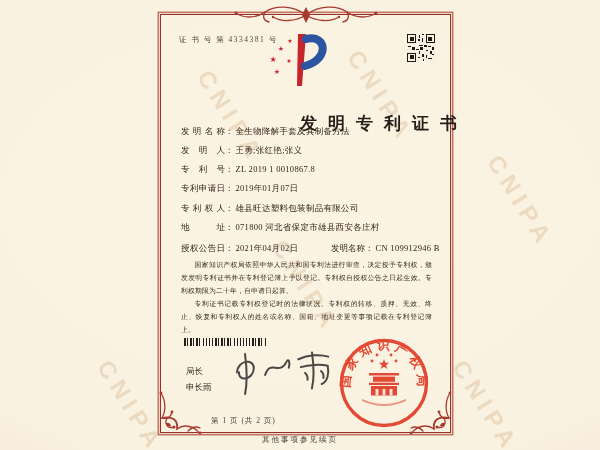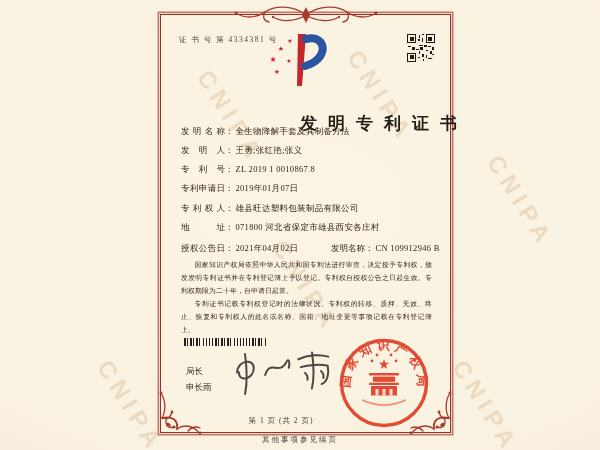--- a/index.html
+++ b/index.html
@@ -44,21 +44,21 @@
   }
   .bodytext p{margin:0;text-indent:2em;}
   .barcode{
     position:absolute;left:23px;top:323px;width:84px;height:8px;
     background:repeating-linear-gradient(90deg,#23211e 0 1.5px,transparent 1.5px 3px,#23211e 3px 3.9px,transparent 3.9px 6.2px);
   }
   .signer{position:absolute;left:25px;top:348px;font-size:8.5px;color:#32271c;line-height:16px;}
   .signature{position:absolute;left:68px;top:331px;}
   .seal{position:absolute;left:177px;top:322px;width:92px;height:92px;opacity:0.93;}
   .pageinfo{
-    position:absolute;left:50px;top:401px;width:140px;text-align:center;
+    position:absolute;left:50px;top:401px;width:140px;
     font-size:7.5px;color:#4a4238;letter-spacing:1px;
   }
   .footnote{
     position:absolute;left:0;top:435px;width:600px;text-align:center;
     font-size:7.5px;color:#45403a;letter-spacing:2px;
   }
 </style>
 </head>
 <body>
 

